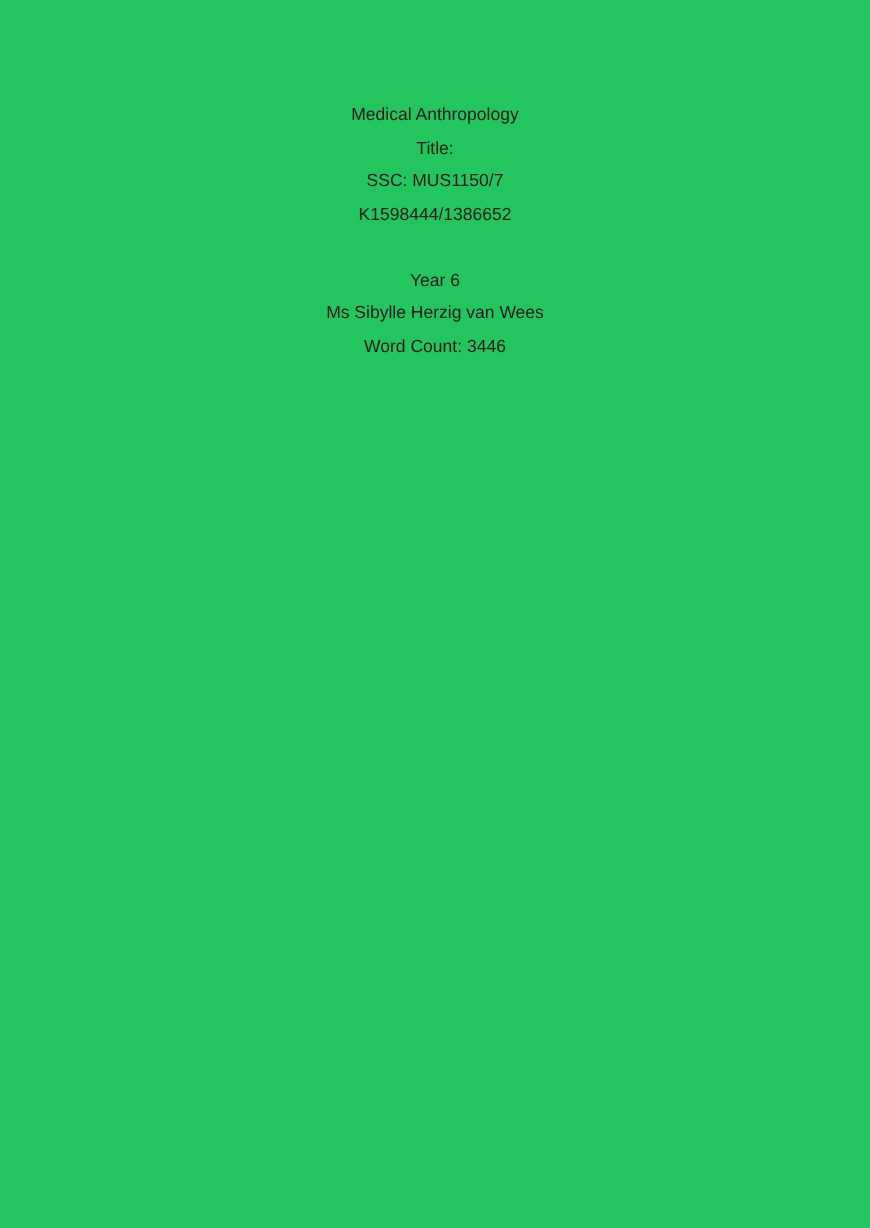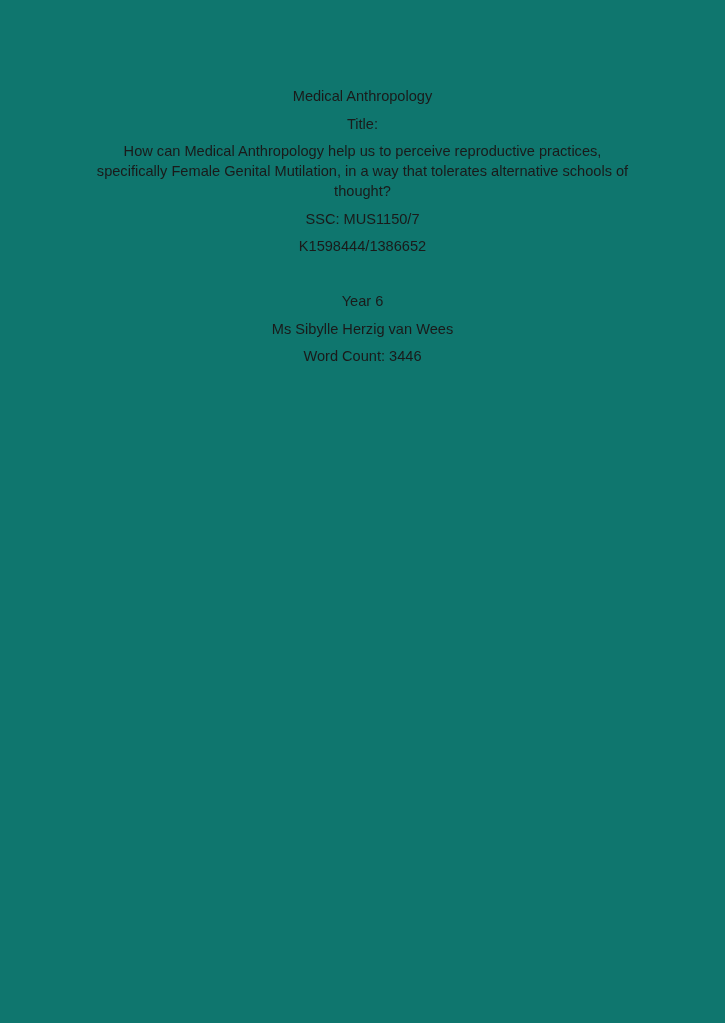--- a/index.html
+++ b/index.html
@@ -4,21 +4,21 @@
 <style>
   html, body {
     margin: 0;
     padding: 0;
     background: #ffffff;
   }
   .page {
     position: relative;
     width: 725px;
     height: 1023px;
-    background: #0f766e;
+    background: #22c55e;
     box-sizing: border-box;
     padding: 86px 88px 0 88px;
     font-family: "Liberation Sans", sans-serif;
     color: #1a1a1a;
     overflow: hidden;
   }
   .doc-line {
     text-align: center;
     font-size: 14.6px;
     line-height: 20px;
@@ -29,20 +29,19 @@
     height: 20px;
     margin: 0 0 7.5px 0;
   }
 </style>
 </head>
 <body>
 
 <div class="page">
   <p class="doc-line">Medical Anthropology</p>
   <p class="doc-line">Title:</p>
-  <p class="doc-line">How can Medical Anthropology help us to perceive reproductive practices, specifically Female Genital Mutilation, in a way that tolerates alternative schools of thought?</p>
   <p class="doc-line">SSC: MUS1150/7</p>
   <p class="doc-line">K1598444/1386652</p>
   <div class="empty-line"></div>
   <p class="doc-line">Year 6</p>
   <p class="doc-line">Ms Sibylle Herzig van Wees</p>
   <p class="doc-line">Word Count: 3446</p>
 </div>
 
 </body></html>

